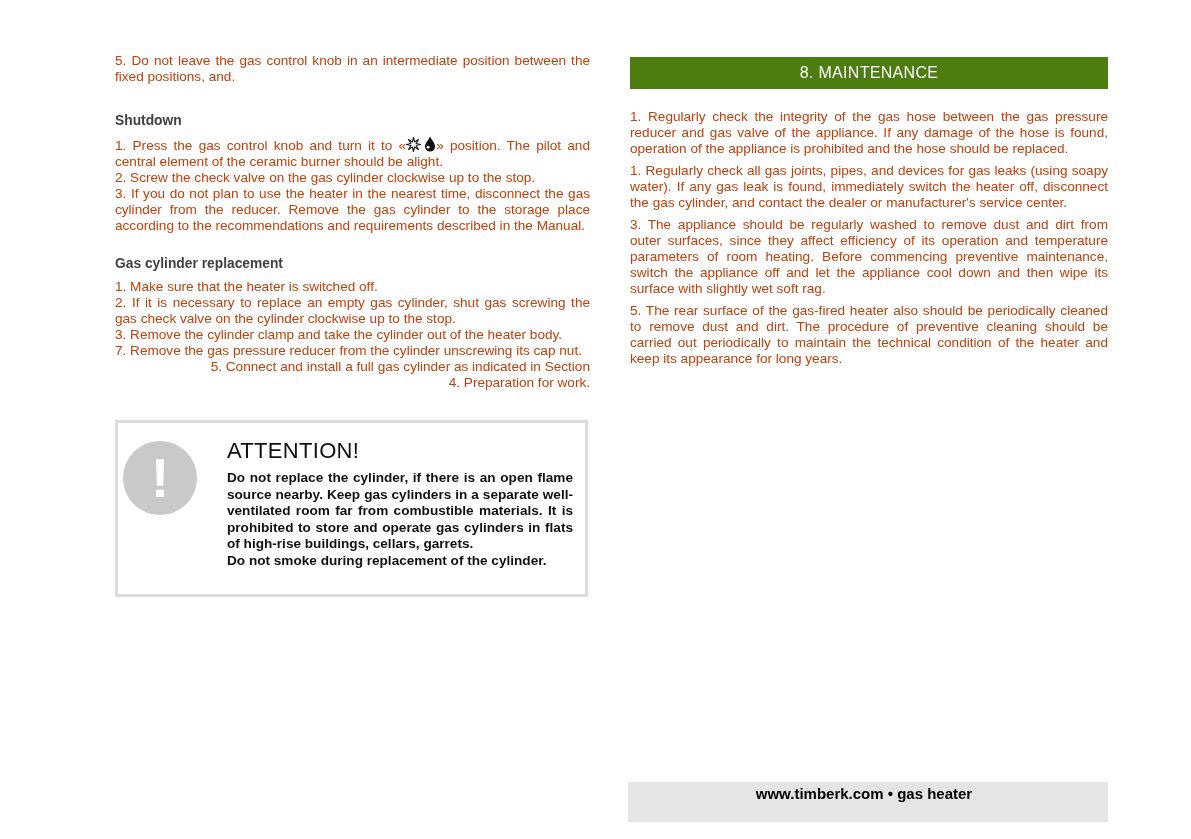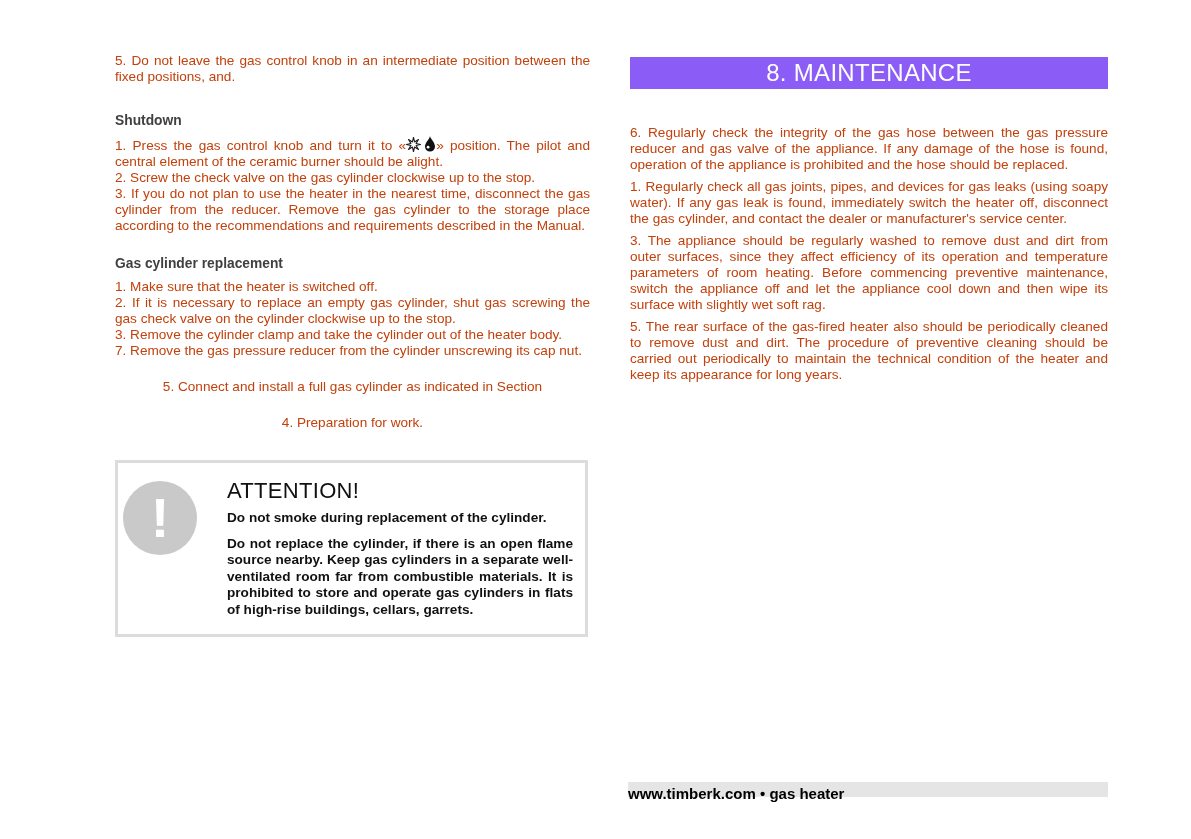--- a/index.html
+++ b/index.html
@@ -21,21 +21,21 @@
     left: 630px; top: 57px;
     width: 478px;
   }
   p.body {
     margin: 0;
     font-size: 13.6px;
     line-height: 16px;
     color: #c2410c;
     text-align: justify;
   }
-  p.body.last-left { text-align: center; margin-top: 20px; }
+  p.body.last-left { text-align: right; }
   h3.subhead {
     margin: 28px 0 7px 0;
     font-size: 13.8px;
     line-height: 16px;
     color: #404040;
     font-weight: 700;
   }
   h3.subhead.second { margin-top: 22px; }
   .gap-above { margin-top: 16px; }
   .icon-inline { display: inline-block; vertical-align: -2px; }
@@ -81,41 +81,41 @@
     font-size: 13.6px;
     line-height: 16.5px;
     color: #111111;
     font-weight: 700;
   }
   .att-p.jtf { text-align: justify; margin-bottom: 0; }
 
   .section-header {
     width: 478px;
     height: 32px;
-    background: #8b5cf6;
+    background: #4d7c0f;
     color: #ffffff;
-    font-size: 24px;
+    font-size: 16px;
     line-height: 32px;
     text-align: center;
     letter-spacing: 0.3px;
-    margin-bottom: 36px;
+    margin-bottom: 20px;
   }
   .col-right p.body { margin-bottom: 6px; }
 
   .footer-bar {
     position: absolute;
     left: 628px; top: 782px;
     width: 480px;
-    height: 15px;
+    height: 40px;
     background: #e5e5e5;
     color: #000000;
     font-size: 15px;
     line-height: 24px;
     font-weight: 700;
-    text-align: left;
+    text-align: center;
     padding-right: 8px;
     box-sizing: border-box;
   }
 </style>
 </head>
 <body>
 
 <div class="page">
 
   <div class="col-left">
@@ -138,29 +138,29 @@
     <p class="body">2. If it is necessary to replace an empty gas cylinder, shut gas screwing the gas check valve on the cylinder clockwise up to the stop.</p>
     <p class="body gap-above">3. Remove the cylinder clamp and take the cylinder out of the heater body.</p>
     <p class="body">7. Remove the gas pressure reducer from the cylinder unscrewing its cap nut.</p>
     <p class="body last-left">5. Connect and install a full gas cylinder as indicated in Section</p>
     <p class="body last-left">4. Preparation for work.</p>
 
     <div class="attention">
       <div class="att-circle">!</div>
       <div class="att-text">
         <div class="att-title">ATTENTION!</div>
+        <p class="att-p jtf">Do not replace the cylinder, if there is an open flame source nearby. Keep gas cylinders in a separate well-ventilated room far from combustible materials. It is prohibited to store and operate gas cylinders in flats of high-rise buildings, cellars, garrets.</p>
         <p class="att-p">Do not smoke during replacement of the cylinder.</p>
-        <p class="att-p jtf">Do not replace the cylinder, if there is an open flame source nearby. Keep gas cylinders in a separate well-ventilated room far from combustible materials. It is prohibited to store and operate gas cylinders in flats of high-rise buildings, cellars, garrets.</p>
       </div>
     </div>
   </div>
 
   <div class="col-right">
     <div class="section-header">8. MAINTENANCE</div>
-    <p class="body">6. Regularly check the integrity of the gas hose between the gas pressure reducer and gas valve of the appliance. If any damage of the hose is found, operation of the appliance is prohibited and the hose should be replaced.</p>
+    <p class="body">1. Regularly check the integrity of the gas hose between the gas pressure reducer and gas valve of the appliance. If any damage of the hose is found, operation of the appliance is prohibited and the hose should be replaced.</p>
     <p class="body">1. Regularly check all gas joints, pipes, and devices for gas leaks (using soapy water). If any gas leak is found, immediately switch the heater off, disconnect the gas cylinder, and contact the dealer or manufacturer's service center.</p>
     <p class="body">3. The appliance should be regularly washed to remove dust and dirt from outer surfaces, since they affect efficiency of its operation and temperature parameters of room heating. Before commencing preventive maintenance, switch the appliance off and let the appliance cool down and then wipe its surface with slightly wet soft rag.</p>
     <p class="body">5. The rear surface of the gas-fired heater also should be periodically cleaned to remove dust and dirt. The procedure of preventive cleaning should be carried out periodically to maintain the technical condition of the heater and keep its appearance for long years.</p>
   </div>
 
   <div class="footer-bar">
     <span>www.timberk.com • gas heater</span>
   </div>
 
 </div>

